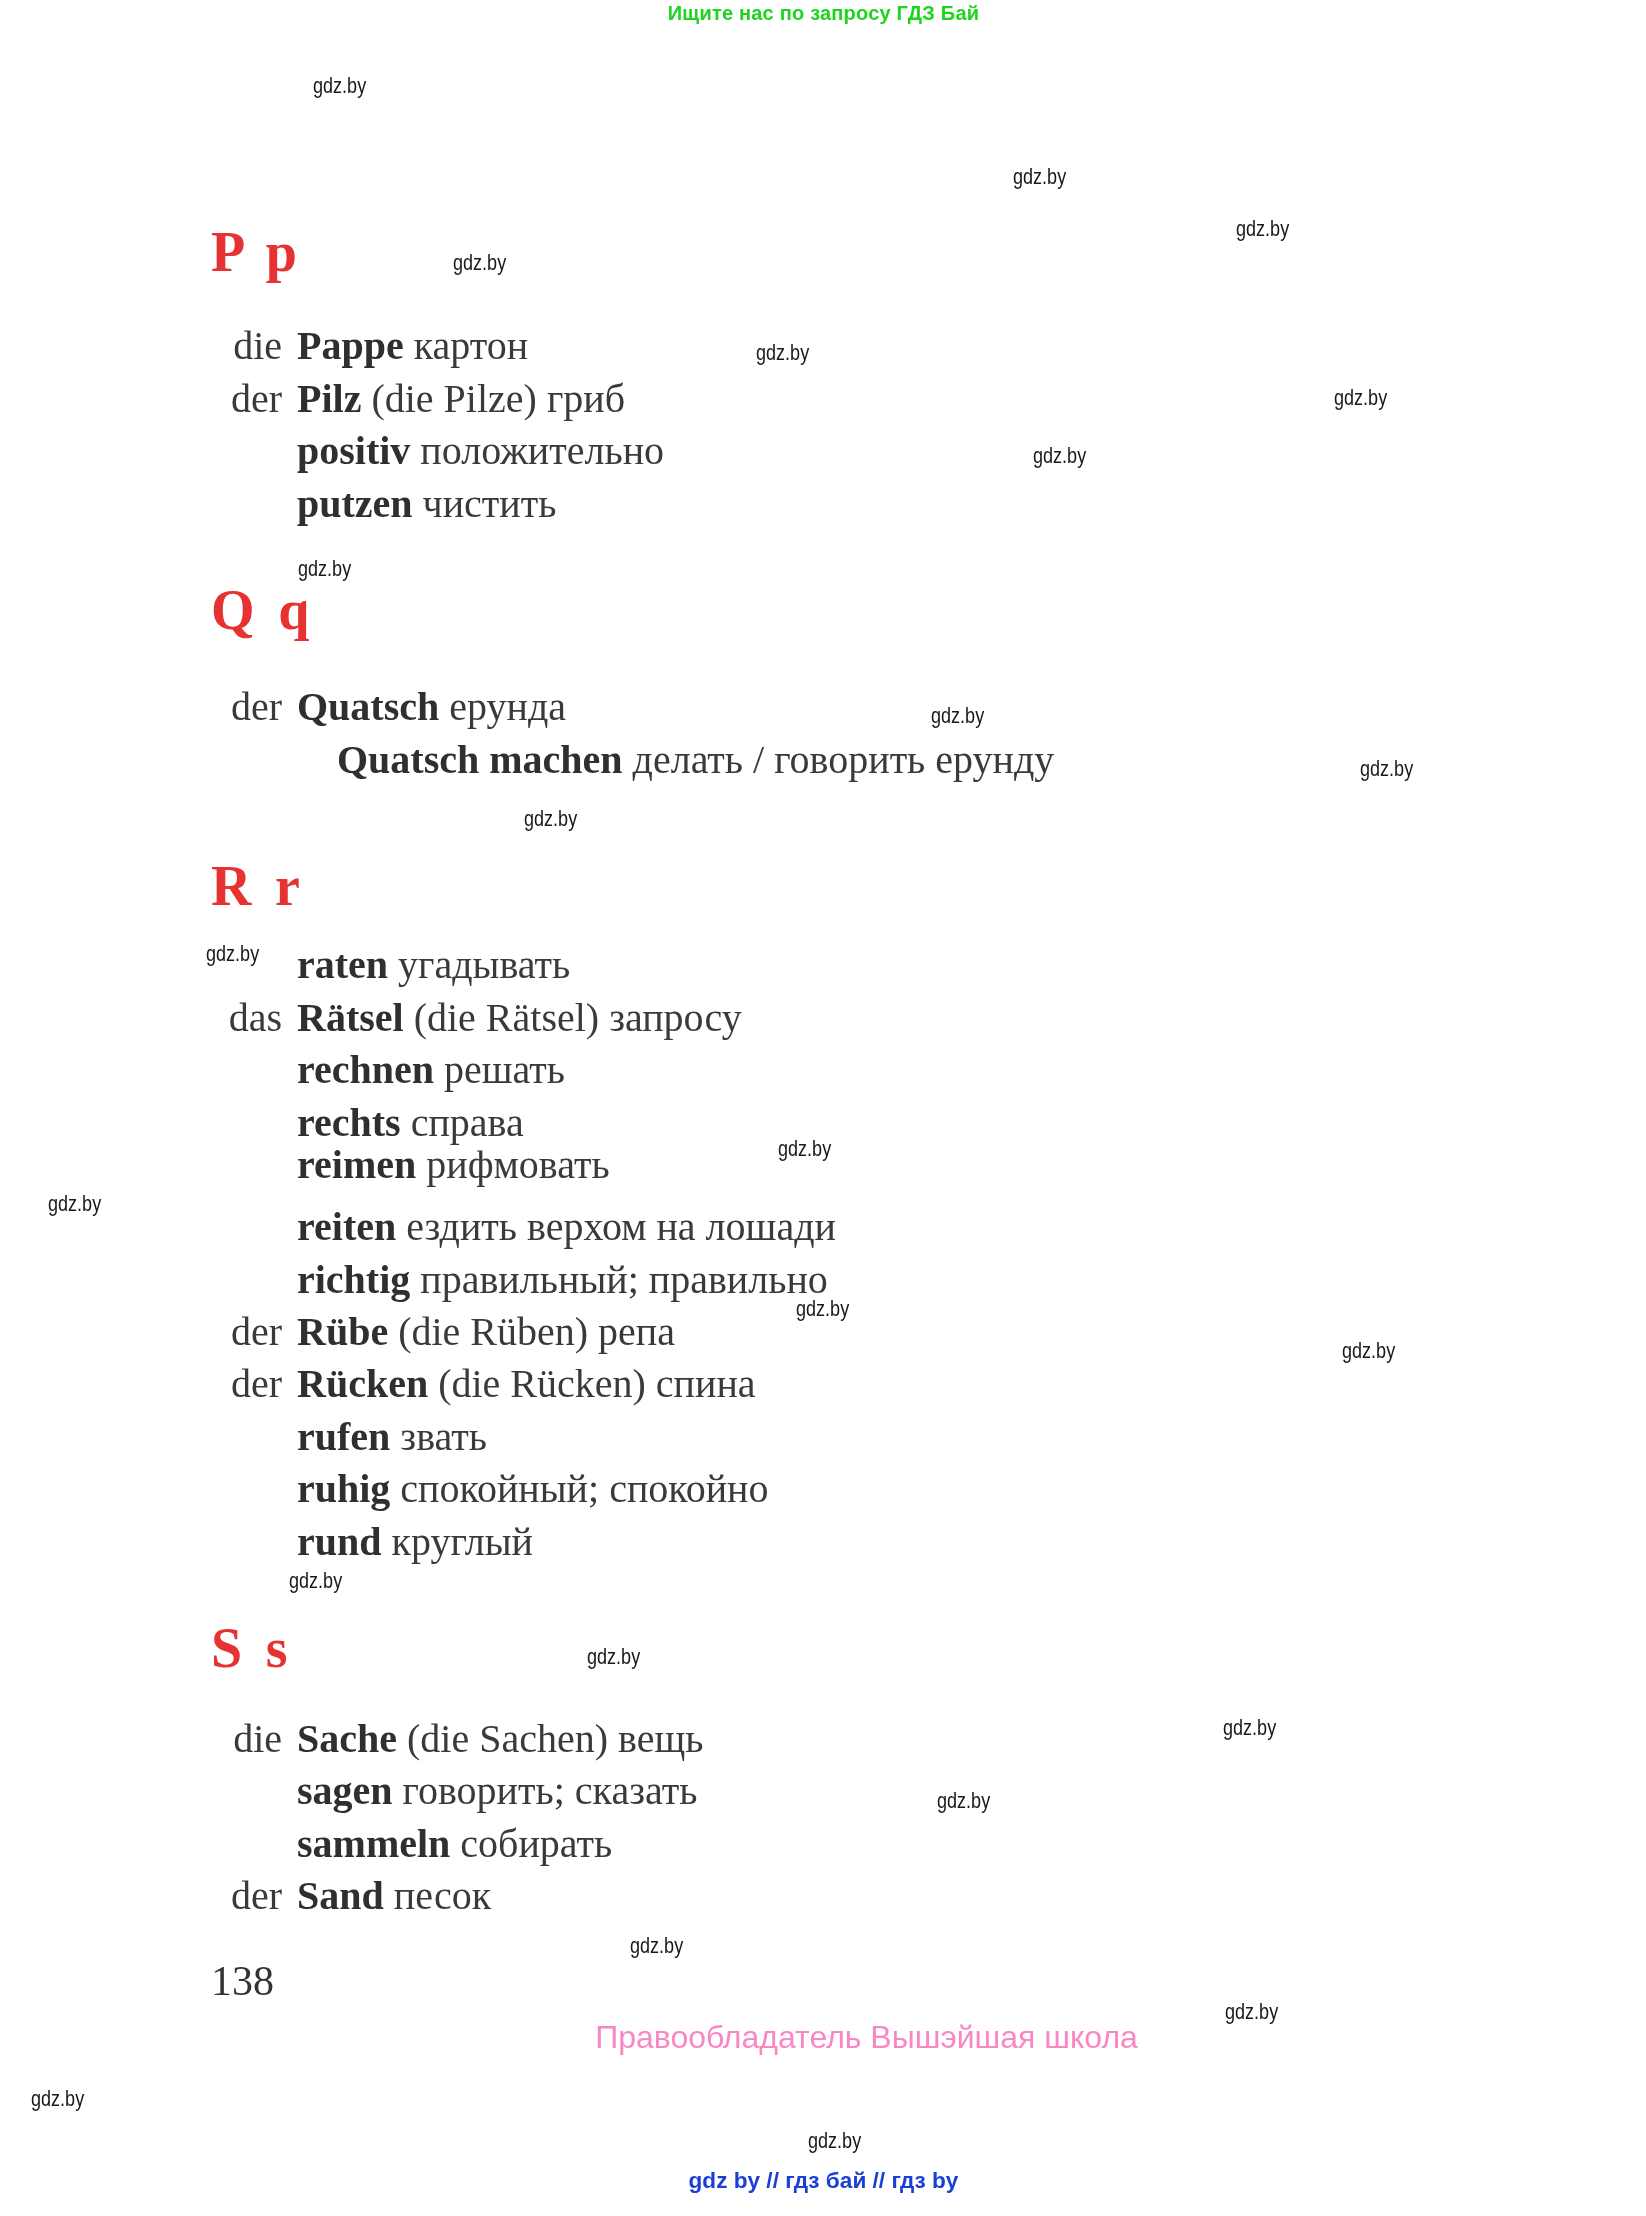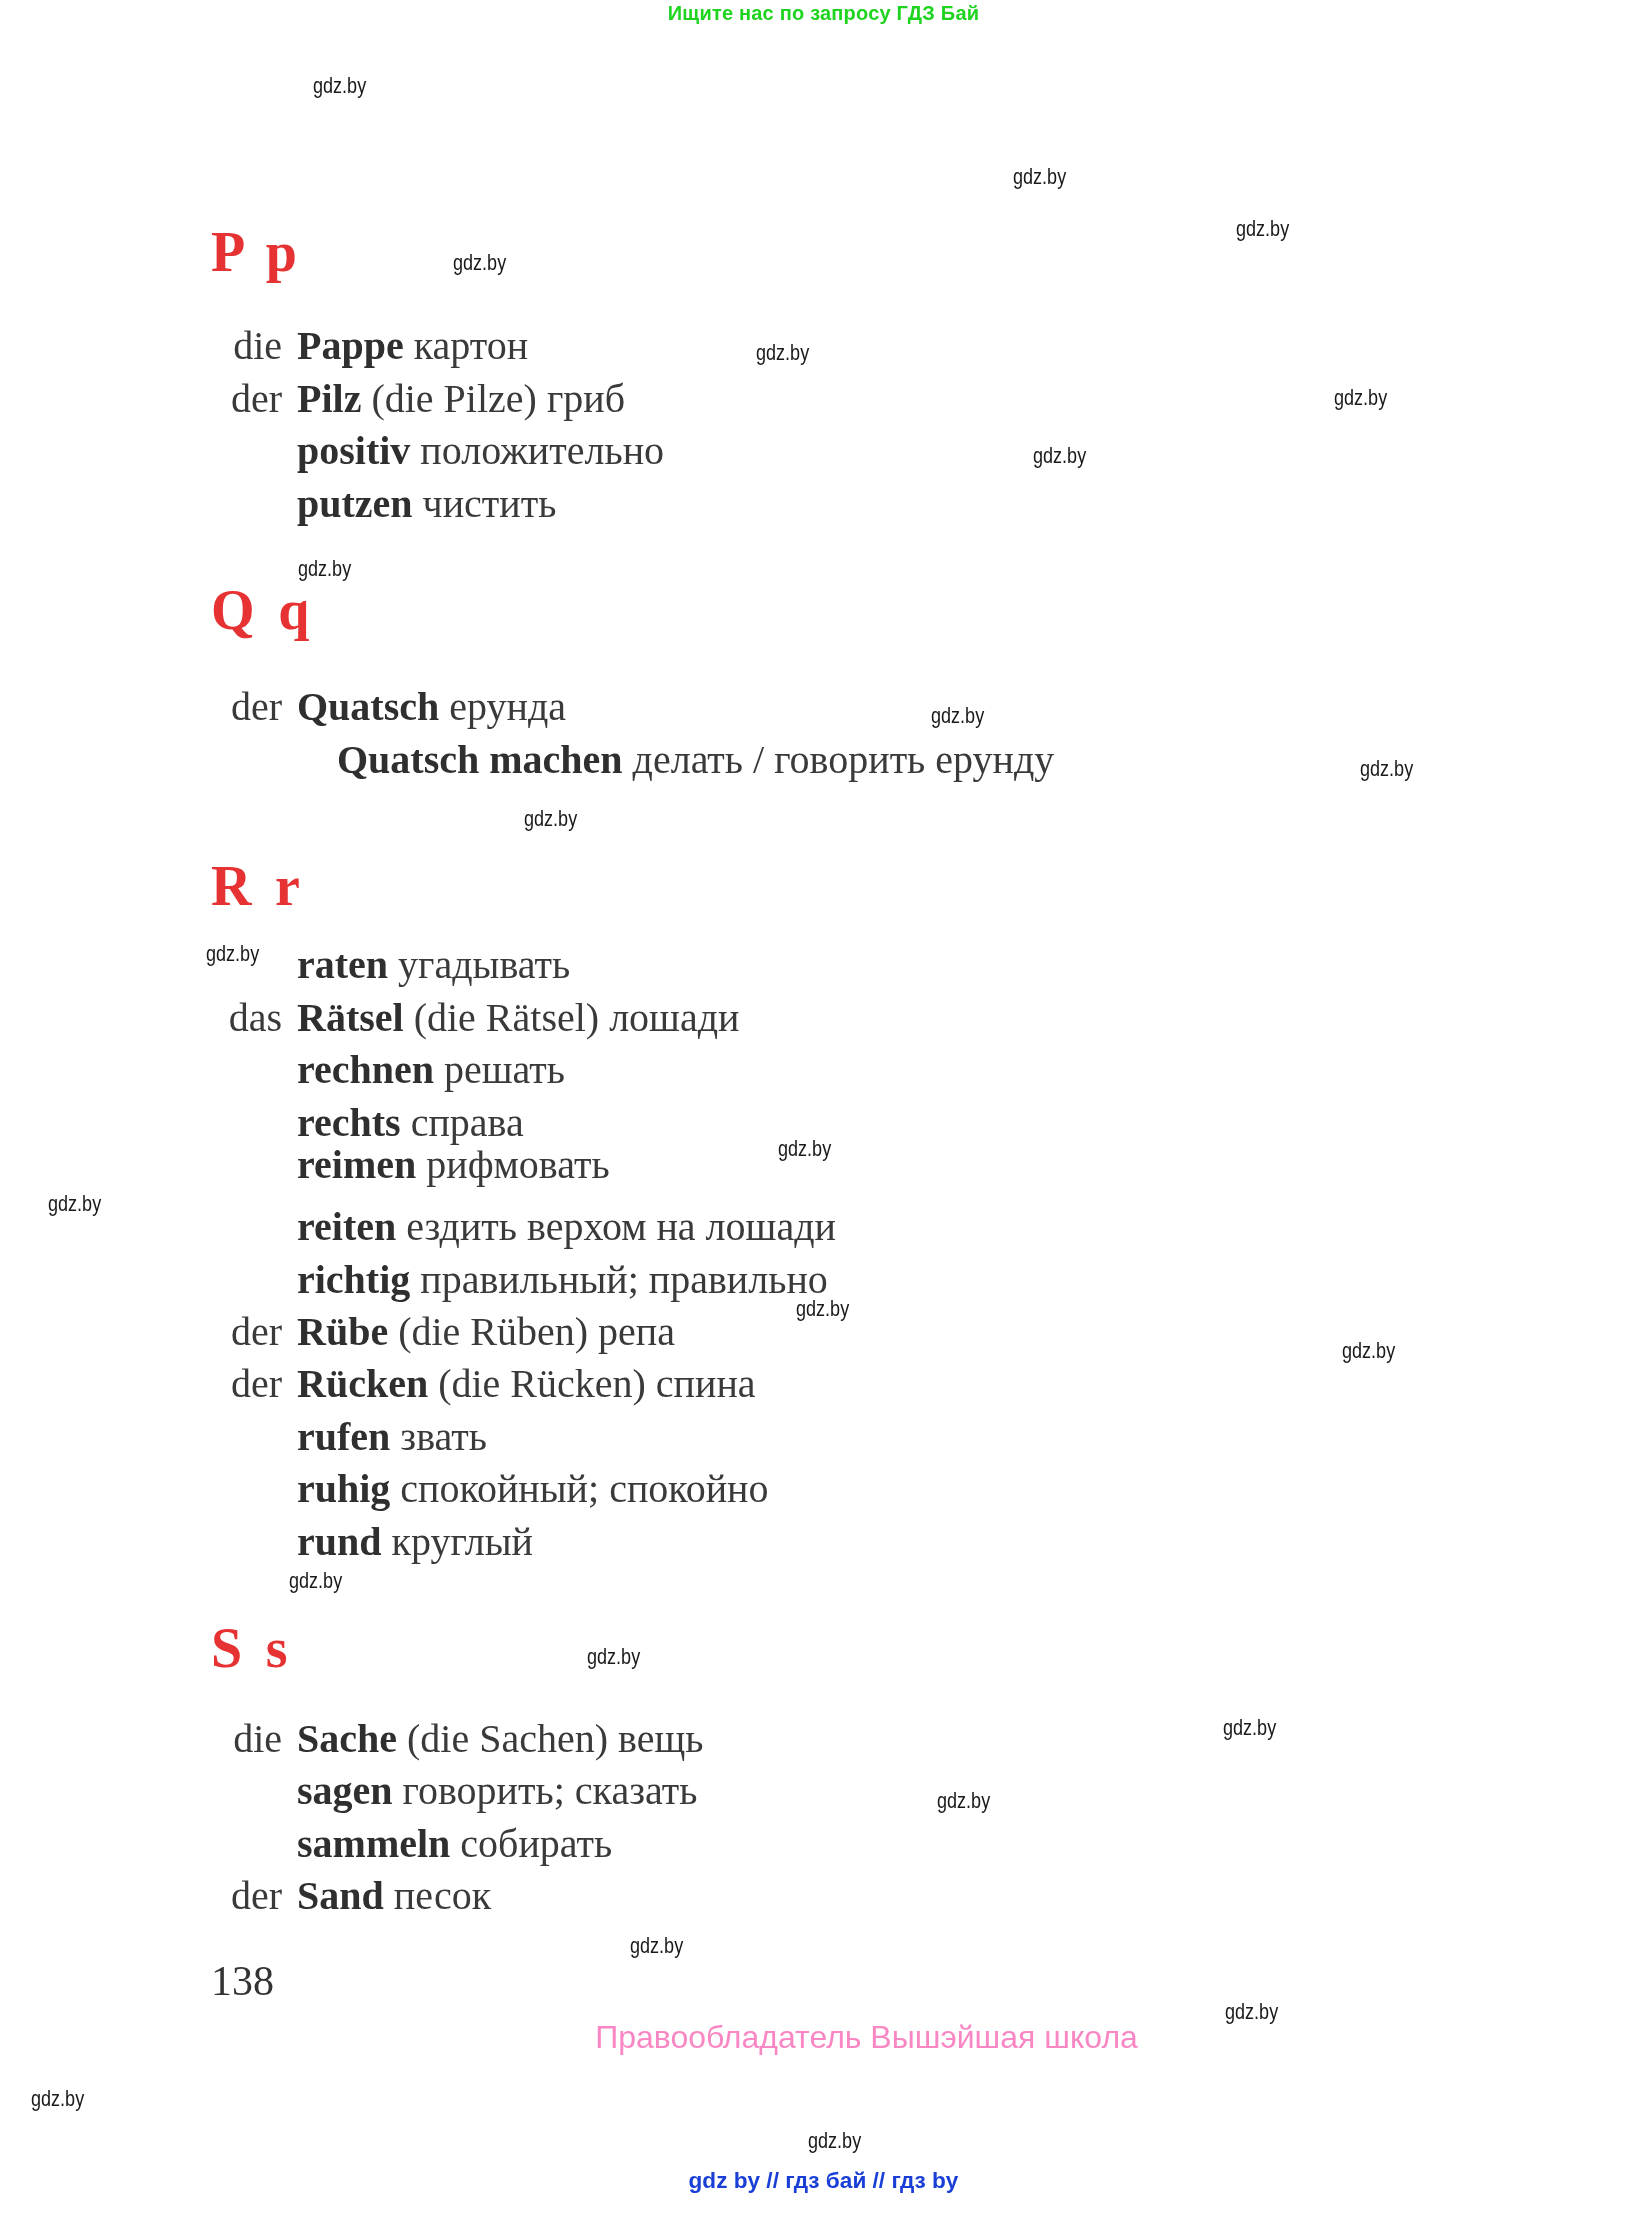--- a/index.html
+++ b/index.html
@@ -170,21 +170,21 @@
         <span class="art"></span>
         <span class="term sub"><b>Quatsch machen</b> <span class="ru">делать / говорить ерунду</span></span>
       </div>
       <div class="letter-head" style="top: 858px;">R r</div>
       <div class="entry" style="top: 941px;">
         <span class="art"></span>
         <span class="term"><b>raten</b> <span class="ru">угадывать</span></span>
       </div>
       <div class="entry" style="top: 994px;">
         <span class="art">das</span>
-        <span class="term"><b>Rätsel</b> <span class="plural">(die Rätsel)</span> <span class="ru">лошади</span></span>
+        <span class="term"><b>Rätsel</b> <span class="plural">(die Rätsel)</span> <span class="ru">запросу</span></span>
       </div>
       <div class="entry" style="top: 1046px;">
         <span class="art"></span>
         <span class="term"><b>rechnen</b> <span class="ru">решать</span></span>
       </div>
       <div class="entry" style="top: 1099px;">
         <span class="art"></span>
         <span class="term"><b>rechts</b> <span class="ru">справа</span></span>
       </div>
       <div class="entry" style="top: 1141px;">

